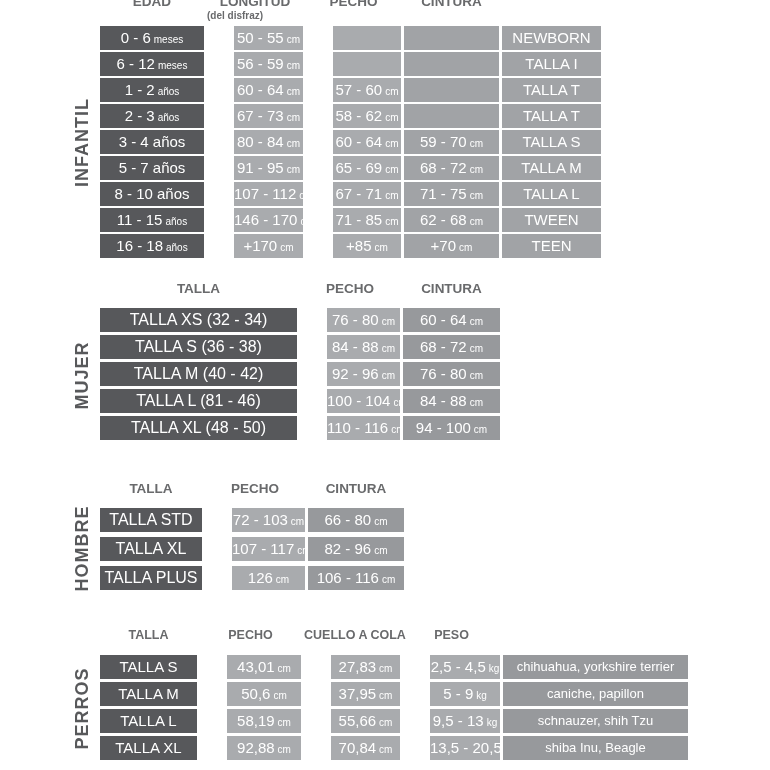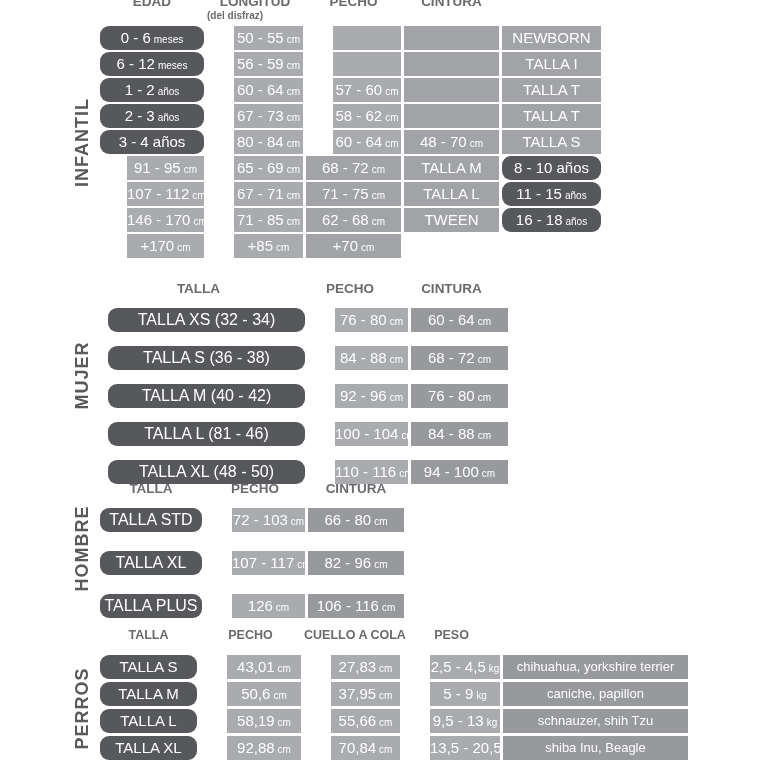--- a/index.html
+++ b/index.html
@@ -11,38 +11,38 @@
   }
   .grid{position:absolute;display:grid;}
   
   .inf-cols{grid-template-columns:104px 96px 95px 95px 99px;column-gap:3px;}
   .muj-cols{grid-template-columns:197px 100px 97px;column-gap:3px;}
   .hom-cols{grid-template-columns:102px 100px 96px;column-gap:3px;}
   .per-cols{grid-template-columns:97px 101px 96px 97px 185px;column-gap:3px;}
 
   .data-grid{grid-auto-rows:24px;}
   .inf-data{left:100px;top:26px;row-gap:2px;}
-  .muj-data{left:108px;top:308px;row-gap:14px;}
-  .hom-data{left:100px;top:508px;row-gap:19px;}
+  .muj-data{left:100px;top:308px;row-gap:3px;}
+  .hom-data{left:100px;top:508px;row-gap:5px;}
   .per-data{left:100px;top:655px;row-gap:3px;}
 
   .hdr-grid{color:var(--header-text,#696A6C);font-weight:bold;font-size:13.5px;}
   .inf-hdr{left:100px;top:-6px;grid-template-rows:16px 12px;line-height:16px;}
   .muj-hdr{left:100px;top:280px;line-height:17px;}
   .hom-hdr{left:100px;top:480px;line-height:17px;}
   .per-hdr{left:100px;top:627px;line-height:17px;}
   .th{text-align:center;white-space:nowrap;}
   .th-sub{grid-column:2;grid-row:2;text-align:left;font-size:10px;font-weight:bold;line-height:11px;}
   .per-hdr .th{font-size:12.5px;}
 
   .cell{
     height:24px;line-height:24px;text-align:center;color:var(--cell-text,#FFFFFF);
     font-size:15px;white-space:nowrap;overflow:hidden;
   }
-  .dark{background:var(--dark-cell,#57585B);border-radius:9px;}
+  .dark{background:var(--dark-cell,#57585B);}
   .light{background:var(--light-cell,#A9ABAE);margin-left:27px;}
   .mlight{background:var(--inf-accent-cell,#A1A3A6);}
   .medium{background:var(--medium-cell,#97999C);}
   .u{font-size:10px;margin-left:3px;}
   .u:empty{display:none;}
   .lbl{font-size:16px;}
   .small-txt{font-size:13px;text-align:center;}
 
   .vlabel{
     position:absolute;left:20px;width:124px;text-align:center;
@@ -92,23 +92,24 @@
 
       <div class="cell dark"><span class="v">2 - 3</span><span class="u">años</span></div>
       <div class="cell light"><span class="v">67 - 73</span><span class="u">cm</span></div>
       <div class="cell light"><span class="v">58 - 62</span><span class="u">cm</span></div>
       <div class="cell mlight"><span class="v"></span></div>
       <div class="cell mlight"><span class="v">TALLA T</span></div>
 
       <div class="cell dark"><span class="v">3 - 4 años</span></div>
       <div class="cell light"><span class="v">80 - 84</span><span class="u">cm</span></div>
       <div class="cell light"><span class="v">60 - 64</span><span class="u">cm</span></div>
-      <div class="cell mlight"><span class="v">48 - 70</span><span class="u">cm</span></div>
+      <div class="cell mlight"><span class="v">59 - 70</span><span class="u">cm</span></div>
       <div class="cell mlight"><span class="v">TALLA S</span></div>
 
+      <div class="cell dark"><span class="v">5 - 7 años</span></div>
       <div class="cell light"><span class="v">91 - 95</span><span class="u">cm</span></div>
       <div class="cell light"><span class="v">65 - 69</span><span class="u">cm</span></div>
       <div class="cell mlight"><span class="v">68 - 72</span><span class="u">cm</span></div>
       <div class="cell mlight"><span class="v">TALLA M</span></div>
 
       <div class="cell dark"><span class="v">8 - 10 años</span></div>
       <div class="cell light"><span class="v">107 - 112</span><span class="u">cm</span></div>
       <div class="cell light"><span class="v">67 - 71</span><span class="u">cm</span></div>
       <div class="cell mlight"><span class="v">71 - 75</span><span class="u">cm</span></div>
       <div class="cell mlight"><span class="v">TALLA L</span></div>
@@ -116,20 +117,21 @@
       <div class="cell dark"><span class="v">11 - 15</span><span class="u">años</span></div>
       <div class="cell light"><span class="v">146 - 170</span><span class="u">cm</span></div>
       <div class="cell light"><span class="v">71 - 85</span><span class="u">cm</span></div>
       <div class="cell mlight"><span class="v">62 - 68</span><span class="u">cm</span></div>
       <div class="cell mlight"><span class="v">TWEEN</span></div>
 
       <div class="cell dark"><span class="v">16 - 18</span><span class="u">años</span></div>
       <div class="cell light"><span class="v">+170</span><span class="u">cm</span></div>
       <div class="cell light"><span class="v">+85</span><span class="u">cm</span></div>
       <div class="cell mlight"><span class="v">+70</span><span class="u">cm</span></div>
+      <div class="cell mlight"><span class="v">TEEN</span></div>
     </div>
 
   <div class="vlabel vl-muj">MUJER</div>
 
   <div class="grid hdr-grid muj-cols muj-hdr">
     <div class="th">TALLA</div>
     <div class="th">PECHO</div>
     <div class="th">CINTURA</div>
   </div>
 

